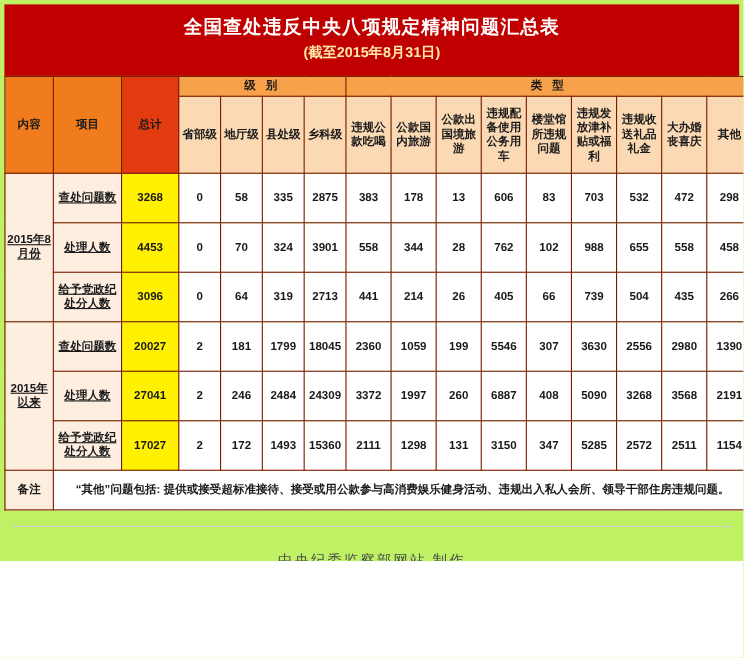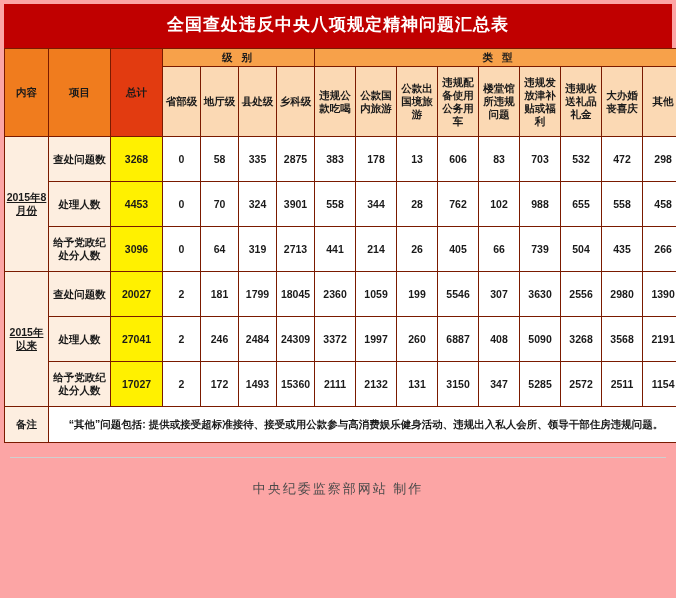--- a/index.html
+++ b/index.html
@@ -3,23 +3,23 @@
 <meta charset="utf-8">
 <style>
   html, body {
     margin: 0;
     padding: 0;
     background: #ffffff;
     font-family: "Liberation Sans", sans-serif;
   }
   #page {
     width: 676px;
-    height: 598px;
+    height: 510px;
     position: relative;
-    background: #fca5a5;
+    background: #bef264;
     box-sizing: border-box;
     overflow: hidden;
   }
   .banner {
     background: #c00000;
     color: #ffffff;
     text-align: center;
     padding: 9px 0 11px 0;
     margin: 4px 4px 0 4px;
   }
@@ -80,20 +80,21 @@
     color: #ffffff;
     font-size: 13px;
     font-weight: bold;
   }
   .rowlabel {
     background: #fdeee0;
     color: #3a1500;
     font-size: 11px;
     font-weight: bold;
     line-height: 14px;
+    text-decoration: underline;
   }
   .sidelabel {
     background: #fdeee0;
     color: #3a1500;
     font-size: 11px;
     font-weight: bold;
     line-height: 15px;
     text-decoration: underline;
   }
   .cell-total {
@@ -136,20 +137,21 @@
     margin: 14px 10px 0 10px;
   }
 </style>
 </head>
 <body>
 
 <div id="page">
 
   <div class="banner">
     <div class="banner-title">全国查处违反中央八项规定精神问题汇总表</div>
+    <div class="banner-sub">(截至2015年8月31日)</div>
   </div>
 
   <table class="grid">
     <colgroup>
       <col style="width:44px">
       <col style="width:62px">
       <col style="width:52px">
       <col style="width:38px">
       <col style="width:38px">
       <col style="width:38px">
@@ -279,21 +281,21 @@
         <td class="cell-num">2191</td>
       </tr>
       <tr style="height:45px">
         <td class="rowlabel">给予党政纪处分人数</td>
         <td class="cell-total">17027</td>
         <td class="cell-num">2</td>
         <td class="cell-num">172</td>
         <td class="cell-num">1493</td>
         <td class="cell-num">15360</td>
         <td class="cell-num">2111</td>
-        <td class="cell-num">2132</td>
+        <td class="cell-num">1298</td>
         <td class="cell-num">131</td>
         <td class="cell-num">3150</td>
         <td class="cell-num">347</td>
         <td class="cell-num">5285</td>
         <td class="cell-num">2572</td>
         <td class="cell-num">2511</td>
         <td class="cell-num">1154</td>
       </tr>
 
       <tr style="height:36px">

